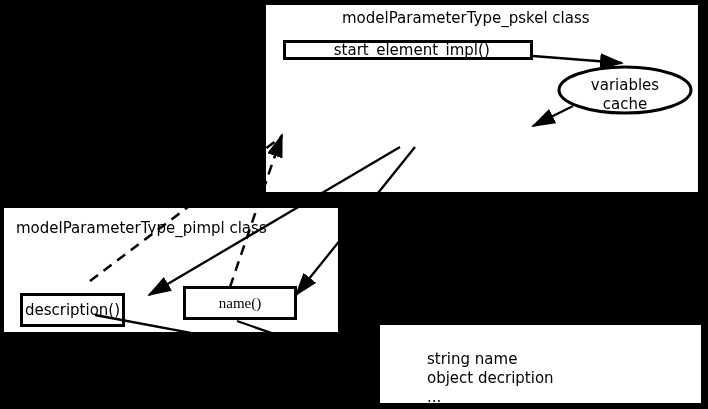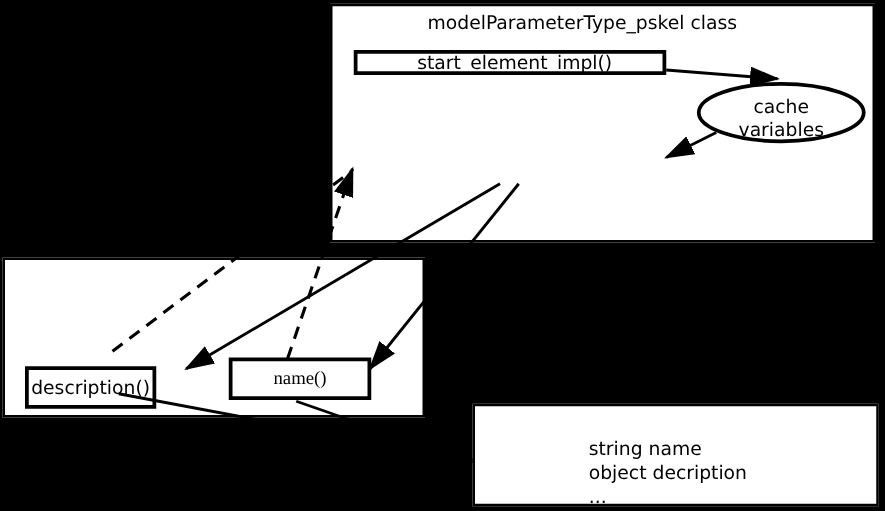--- a/index.html
+++ b/index.html
@@ -35,21 +35,21 @@
     z-index: 3;
     white-space: nowrap;
   }
   .label {
     position: absolute;
     font-size: 15px;
     color: #000;
     white-space: nowrap;
     z-index: 10;
   }
-  .fields .label { line-height: 19px; margin-left: 44px; }
+  .fields .label { line-height: 19px; }
   #connector-layer {
     position: absolute;
     left: 0; top: 0;
     width: 708px; height: 409px;
     z-index: 5;
     pointer-events: none;
   }
   #cache-label {
     position: absolute;
     left: 559px; top: 76px;
@@ -63,35 +63,36 @@
 </style>
 </head>
 <body>
 
 <div id="stage">
 
   <div class="class-box" style="left:264px; top:3px; width:436px; height:191px;"></div>
   <div class="label" style="left:342px; top:9px;">modelParameterType_pskel class</div>
 
   <div class="class-box" style="left:2px; top:206px; width:338px; height:128px;"></div>
+  <div class="label" style="left:16px; top:219px;">modelParameterType_pimpl class</div>
 
   <div class="class-box" style="left:378px; top:323px; width:325px; height:82px;"></div>
   <div class="fields">
     <div class="label" style="left:427px; top:350px;">string name</div>
     <div class="label" style="left:427px; top:369px;">object decription</div>
     <div class="label" style="left:427px; top:388px;">...</div>
   </div>
 
   <div class="method-box" style="left:283px; top:40px; width:250px; height:20px;">_start_element_impl()</div>
   <div class="method-box" style="left:20px; top:281px; width:105px; height:34px;margin-top:12px;">description()</div>
   <div class="method-box" style="left:183px; top:286px; width:114px; height:34px;font-family:Liberation Serif, serif;">name()</div>
 
   <div id="cache-label">
+    <div>variables</div>
     <div>cache</div>
-    <div>variables</div>
   </div>
 
   <svg id="connector-layer" viewBox="0 0 708 409" xmlns="http://www.w3.org/2000/svg">
     <defs>
       <marker id="ah" markerUnits="userSpaceOnUse" markerWidth="24" markerHeight="16" refX="22" refY="8" orient="auto">
         <path d="M0,0 L24,8 L0,16 Z" fill="#000"></path>
       </marker>
     </defs>
 
     <ellipse cx="625" cy="90" rx="66" ry="23" fill="#fff" stroke="#000" stroke-width="3"></ellipse>

